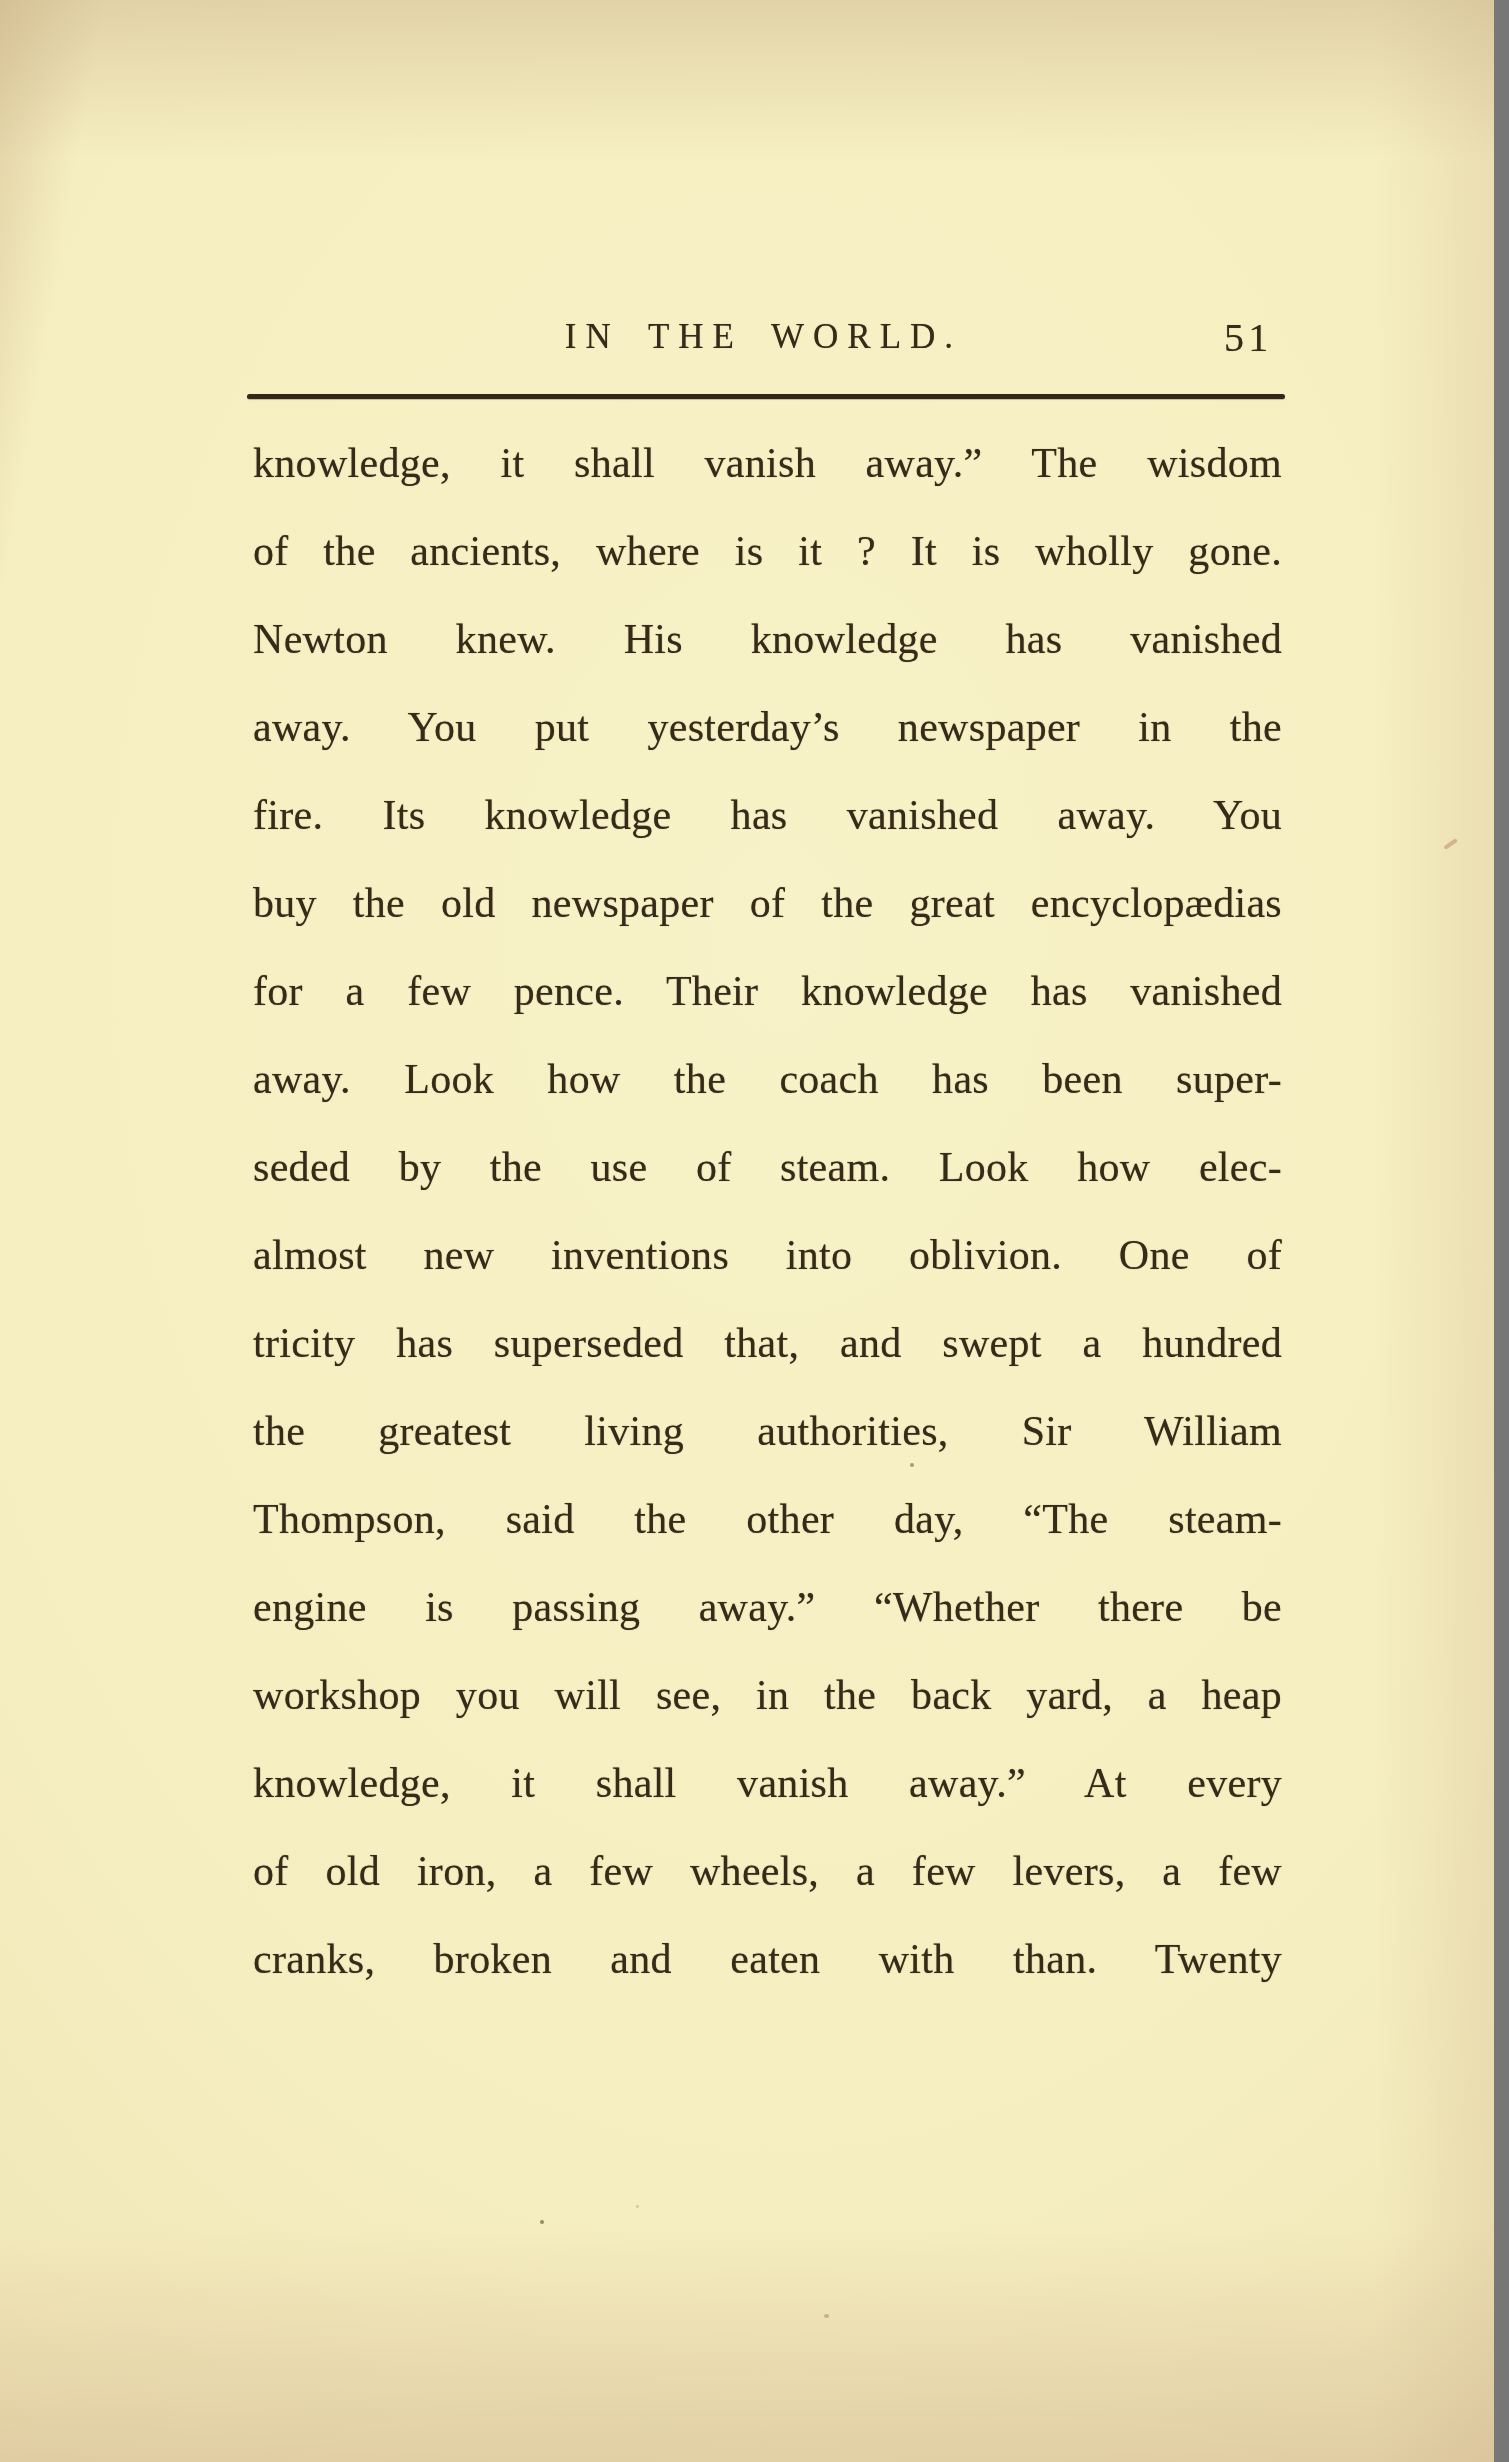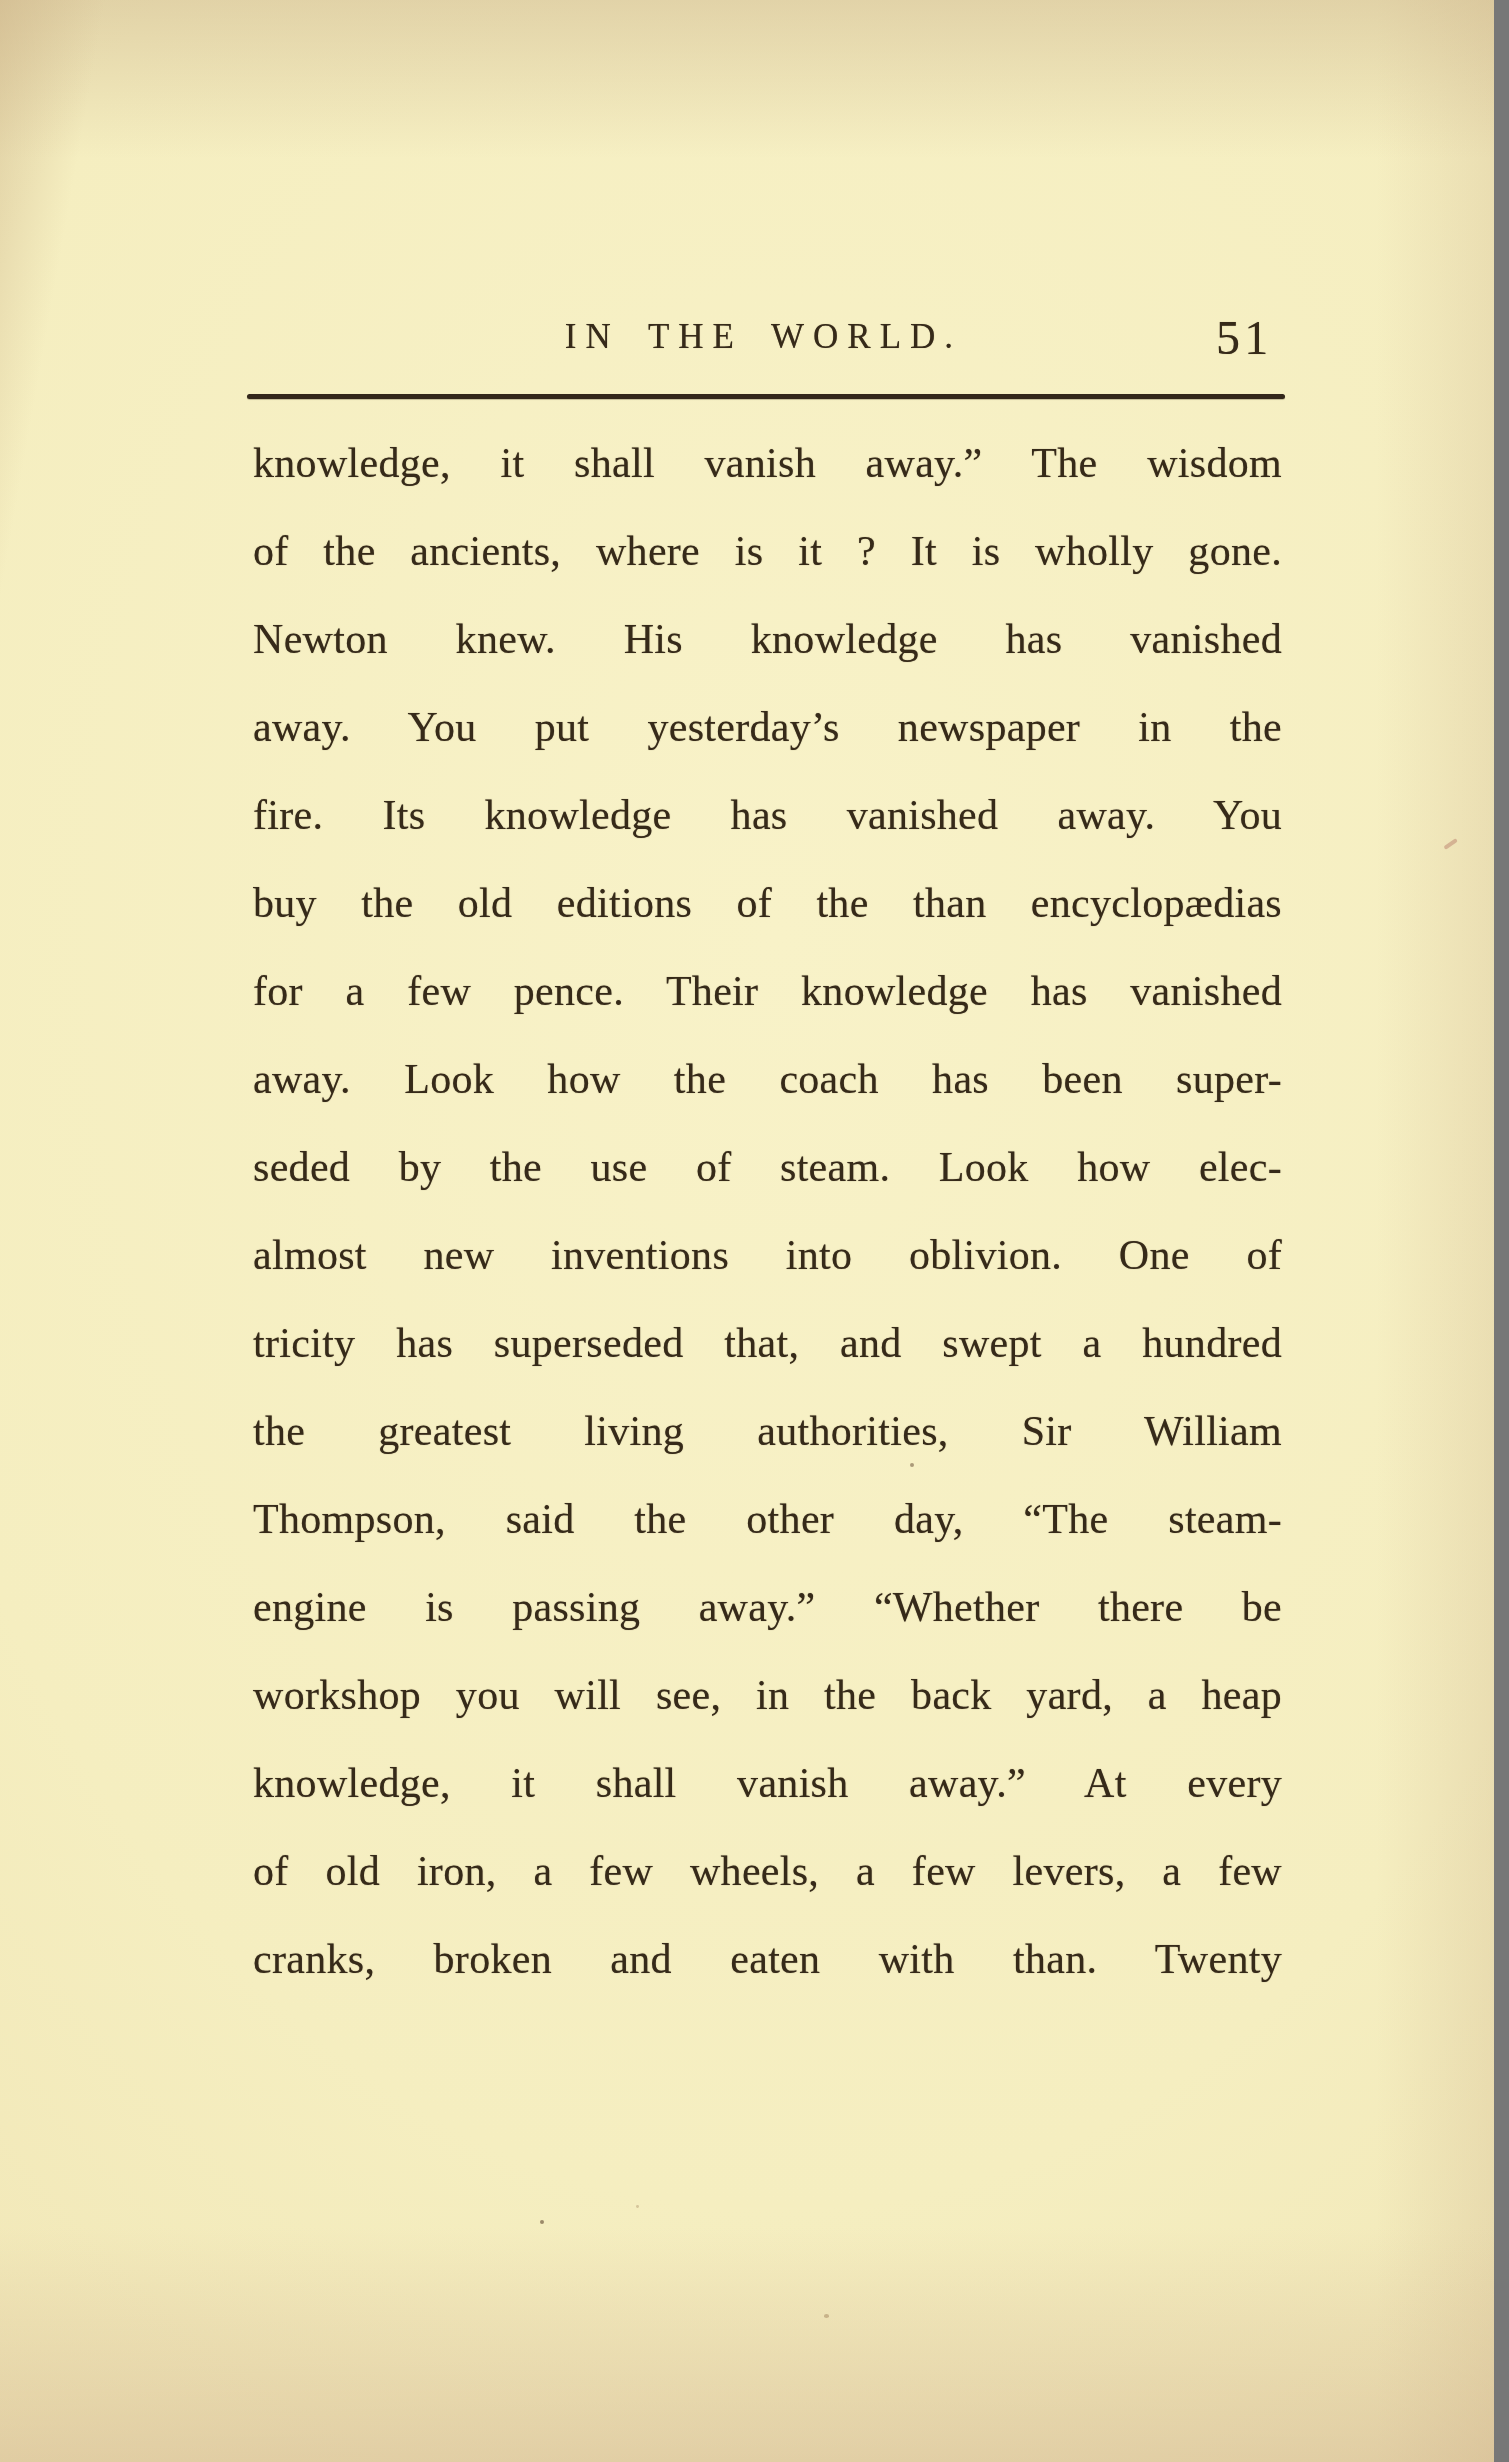--- a/index.html
+++ b/index.html
@@ -35,21 +35,21 @@
     font-size: 35px;
     letter-spacing: 9px;
     word-spacing: 11px;
     line-height: 55px;
     text-shadow: 0 0 0.7px rgba(54,42,25,0.6);
   }
   .pagenum {
     position: absolute;
     right: 9.7px;
     top: 1.4px;
-    font-size: 48px;
+    font-size: 40px;
     letter-spacing: 4.1px;
     line-height: 55px;
     text-shadow: 0 0 0.7px rgba(54,42,25,0.6);
   }
   .rule {
     position: absolute;
     left: 247px;
     top: 394px;
     width: 1038px;
     height: 4.8px;
@@ -90,21 +90,21 @@
   </div>
 
   <div class="rule"></div>
 
   <div class="body">
     <div class="line">knowledge, it shall vanish away.” The wisdom</div>
     <div class="line">of the ancients, where is it ? It is wholly gone.</div>
     <div class="line">Newton knew. His knowledge has vanished</div>
     <div class="line">away. You put yesterday’s newspaper in the</div>
     <div class="line">fire. Its knowledge has vanished away. You</div>
-    <div class="line">buy the old editions of the than encyclopædias</div>
+    <div class="line">buy the old newspaper of the great encyclopædias</div>
     <div class="line">for a few pence. Their knowledge has vanished</div>
     <div class="line">away. Look how the coach has been super-</div>
     <div class="line">seded by the use of steam. Look how elec-</div>
     <div class="line">almost new inventions into oblivion. One of</div>
     <div class="line">tricity has superseded that, and swept a hundred</div>
     <div class="line">the greatest living authorities, Sir William</div>
     <div class="line">Thompson, said the other day, “The steam-</div>
     <div class="line">engine is passing away.” “Whether there be</div>
     <div class="line">workshop you will see, in the back yard, a heap</div>
     <div class="line">knowledge, it shall vanish away.” At every</div>

